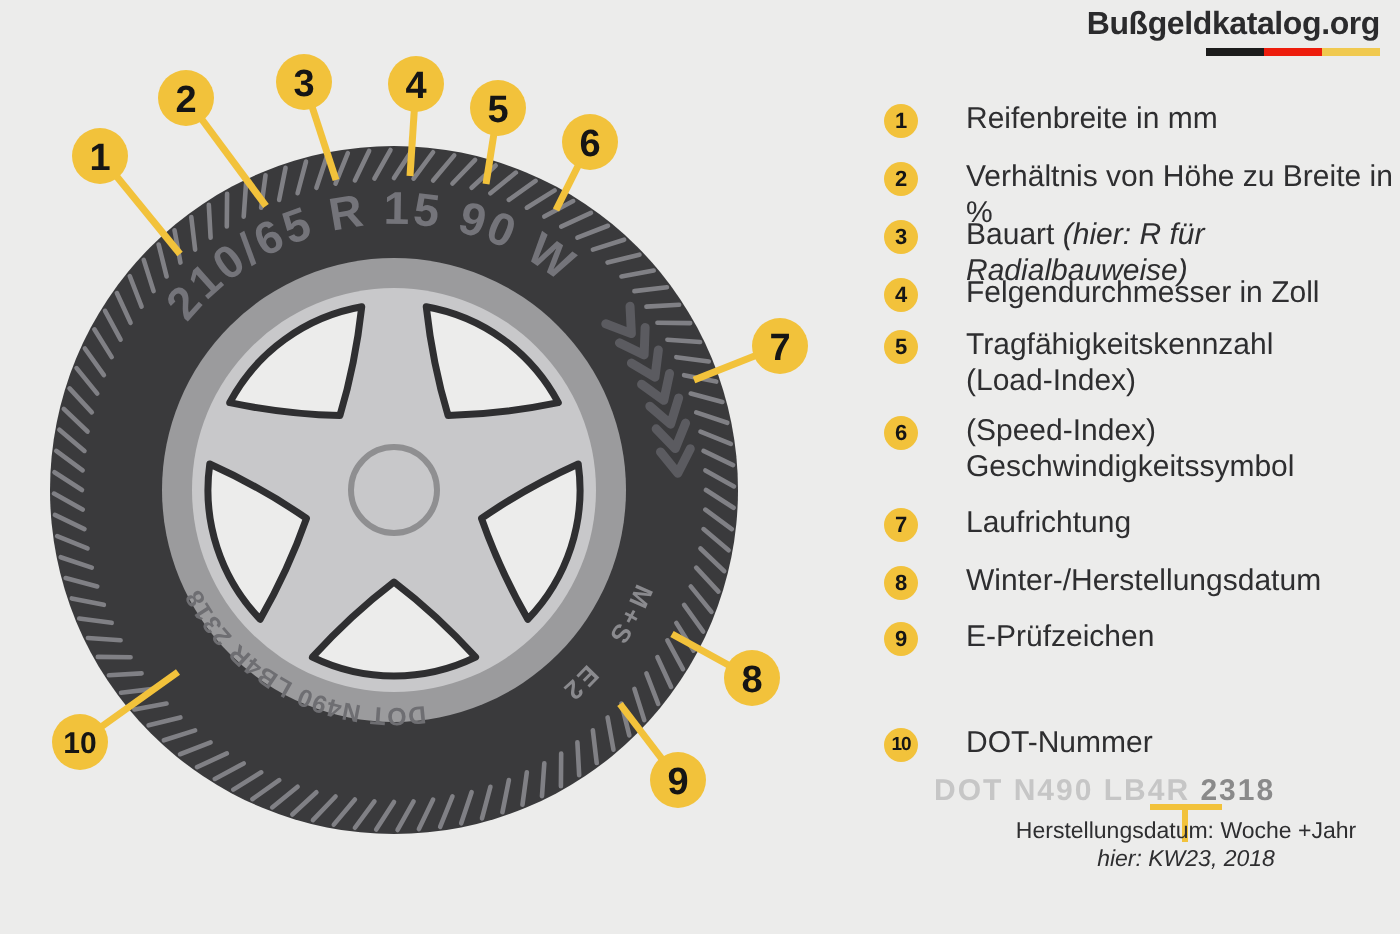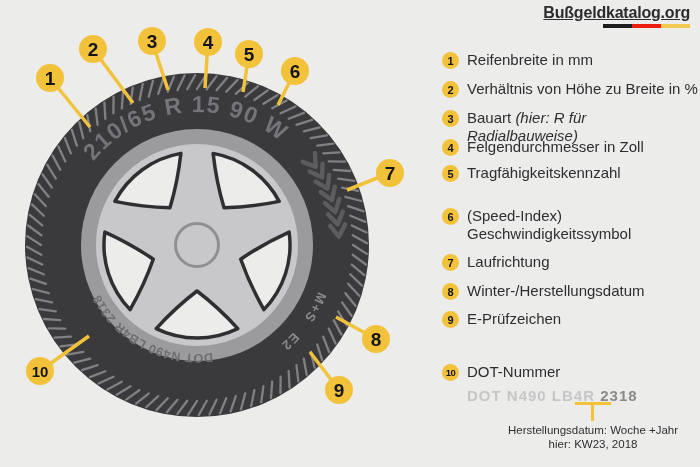--- a/index.html
+++ b/index.html
@@ -10,21 +10,21 @@
   }
   *{margin:0;padding:0;box-sizing:border-box;}
   html,body{width:700px;height:467px;}
   body{
     background:var(--bg);
     font-family:"Liberation Sans","DejaVu Sans",sans-serif;
     color:var(--ink); position:relative; overflow:hidden;
   }
   .stage{position:absolute;inset:0;}
   
-  .logo{position:absolute;top:4px;right:10px;text-align:center;text-decoration:underline;}
+  .logo{position:absolute;top:4px;right:10px;text-align:center;}
   .logo .word{font-size:16px;font-weight:700;color:#2B2B2D;letter-spacing:-.2px;}
   .flagbar{margin-top:2px;margin-left:auto;width:87px;height:3.5px;display:flex;}
   .flagbar span{flex:1;height:100%;}
   
   #tire-svg{position:absolute;left:0;top:0;}
   .tire-body{fill:var(--tire);}
   .rim-ring{fill:var(--rim);}
   .wheel-face{fill:var(--wheel);}
   .cutout{fill:var(--bg);stroke:var(--outline);stroke-width:3.5;stroke-linejoin:round;}
   .hub{fill:var(--wheel);stroke:#8F8F91;stroke-width:3;}
@@ -38,30 +38,30 @@
   .callout-dot{fill:var(--accent);}
   .callout-num{font-weight:700;font-size:19px;fill:#151515;text-anchor:middle;}
   .callout-num.small{font-size:15px;}
   
   .legend{position:absolute;left:440px;top:0;width:260px;height:467px;}
   .lrow{position:absolute;left:0;right:0;display:flex;align-items:flex-start;}
   .lnum{flex:0 0 auto;width:17px;height:17px;margin-left:2px;margin-top:1px;
         border-radius:50%;background:var(--accent);color:#151515;
         font-size:11px;font-weight:700;display:flex;align-items:center;justify-content:center;}
   .lnum.small{font-size:9.5px;letter-spacing:-.5px;}
-  .ltext{margin-left:8px;font-size:15px;line-height:18px;color:var(--ink);}
+  .ltext{margin-left:24px;font-size:15px;line-height:18px;color:var(--ink);}
   .ltext i{text-align:right;}
   .dot-example{position:absolute;left:27px;top:387px;font-size:15px;font-weight:700;letter-spacing:1px;white-space:nowrap;}
   .dot-example .lt{color:var(--dotlight);}
   .dot-example .hl{color:var(--dotdark);margin-top:44px;}
   .dot-underline{position:absolute;left:135px;top:402px;width:36px;height:3px;background:var(--accent);}
   .dot-vline{position:absolute;left:151px;top:402px;width:3px;height:19px;background:var(--accent);}
-  .dot-note{position:absolute;left:153px;top:424px;transform:translateX(-50%);
+  .dot-note{position:absolute;left:153px;top:410px;transform:translateX(-50%);
             text-align:center;font-size:11.5px;line-height:13.5px;white-space:nowrap;color:var(--ink);}
-  .dot-note .it{}
+  .dot-note .it{font-style:italic;}
 </style>
 </head>
 <body>
 
 <div class="stage">
 
   <div class="logo">
     <div class="word">Bußgeldkatalog.org</div>
     <div class="flagbar">
       <span style="background: rgb(28, 28, 28);"></span>
@@ -289,20 +289,21 @@
     <div class="lrow" style="top:138px">
       <span class="lnum">4</span>
       <div class="ltext">
           <div>Felgendurchmesser in Zoll</div>
         </div>
     </div>
     <div class="lrow" style="top:164px">
       <span class="lnum">5</span>
       <div class="ltext">
         <div>Tragfähigkeitskennzahl</div>
+        <div>(Load-Index)</div>
       </div>
     </div>
     <div class="lrow" style="top:207px">
       <span class="lnum">6</span>
       <div class="ltext">
         <div>(Speed-Index)</div>
         <div>Geschwindigkeitssymbol</div>
       </div>
     </div>
     <div class="lrow" style="top:253px">

